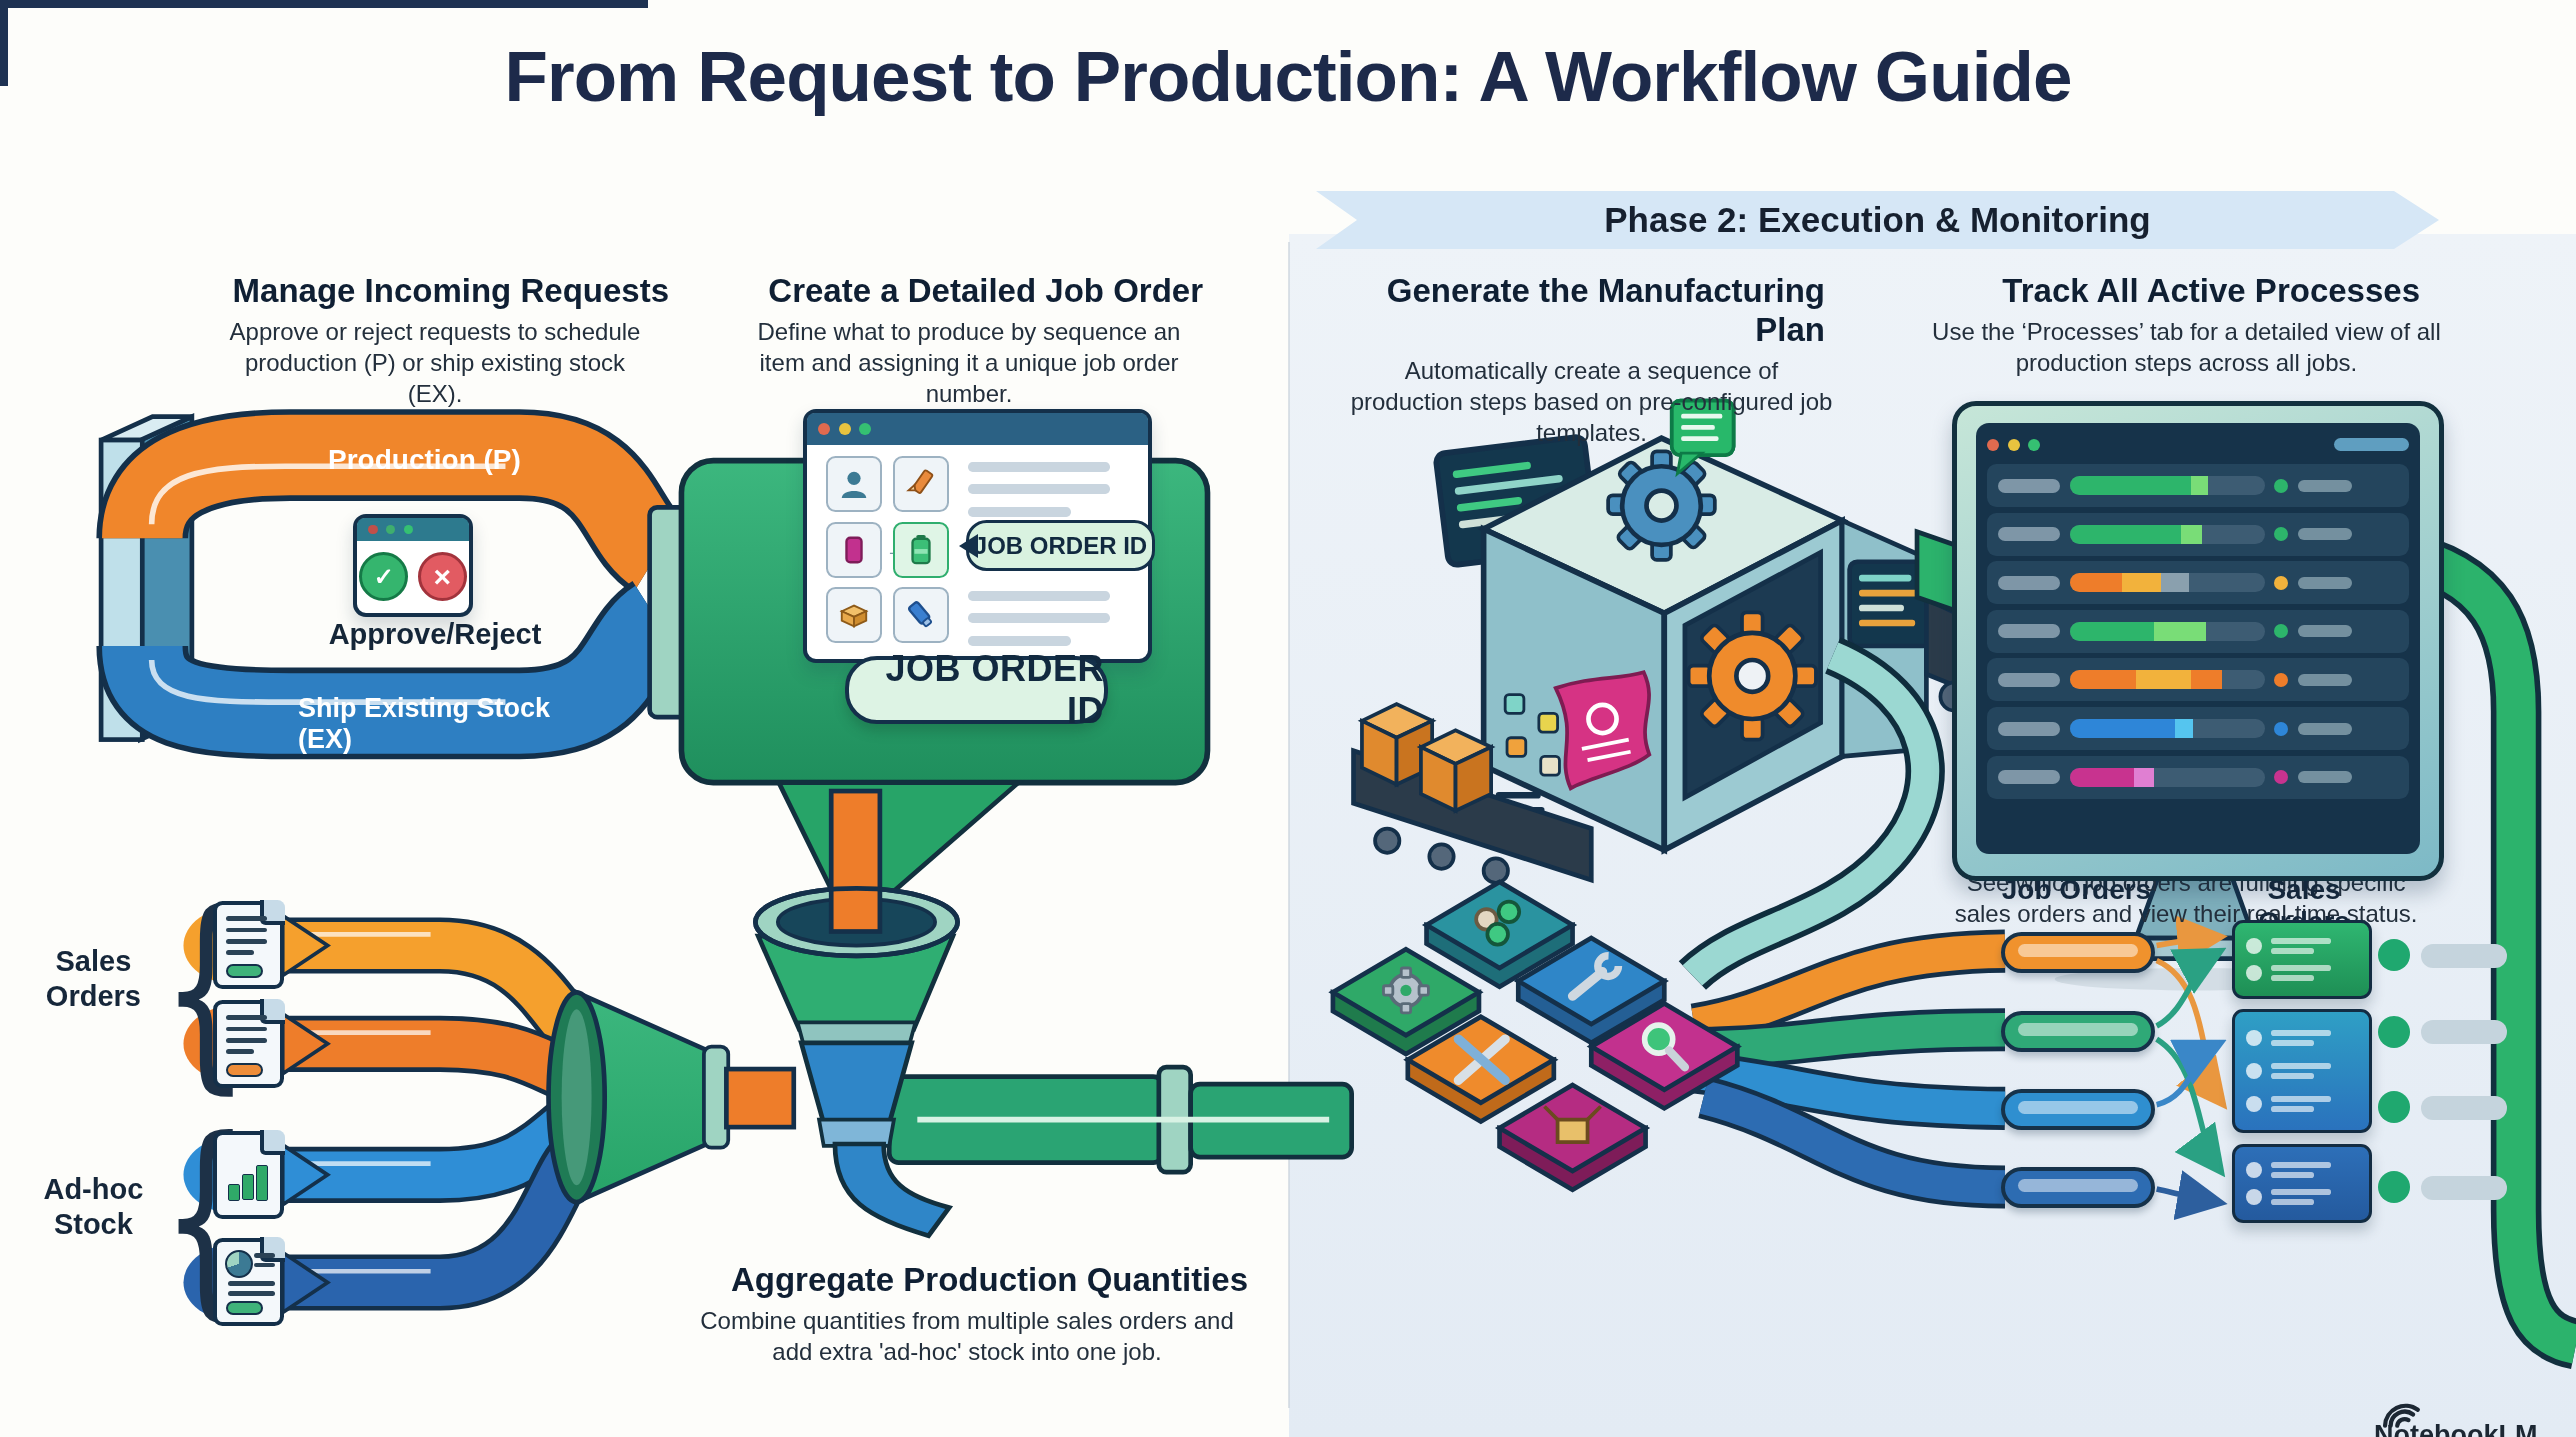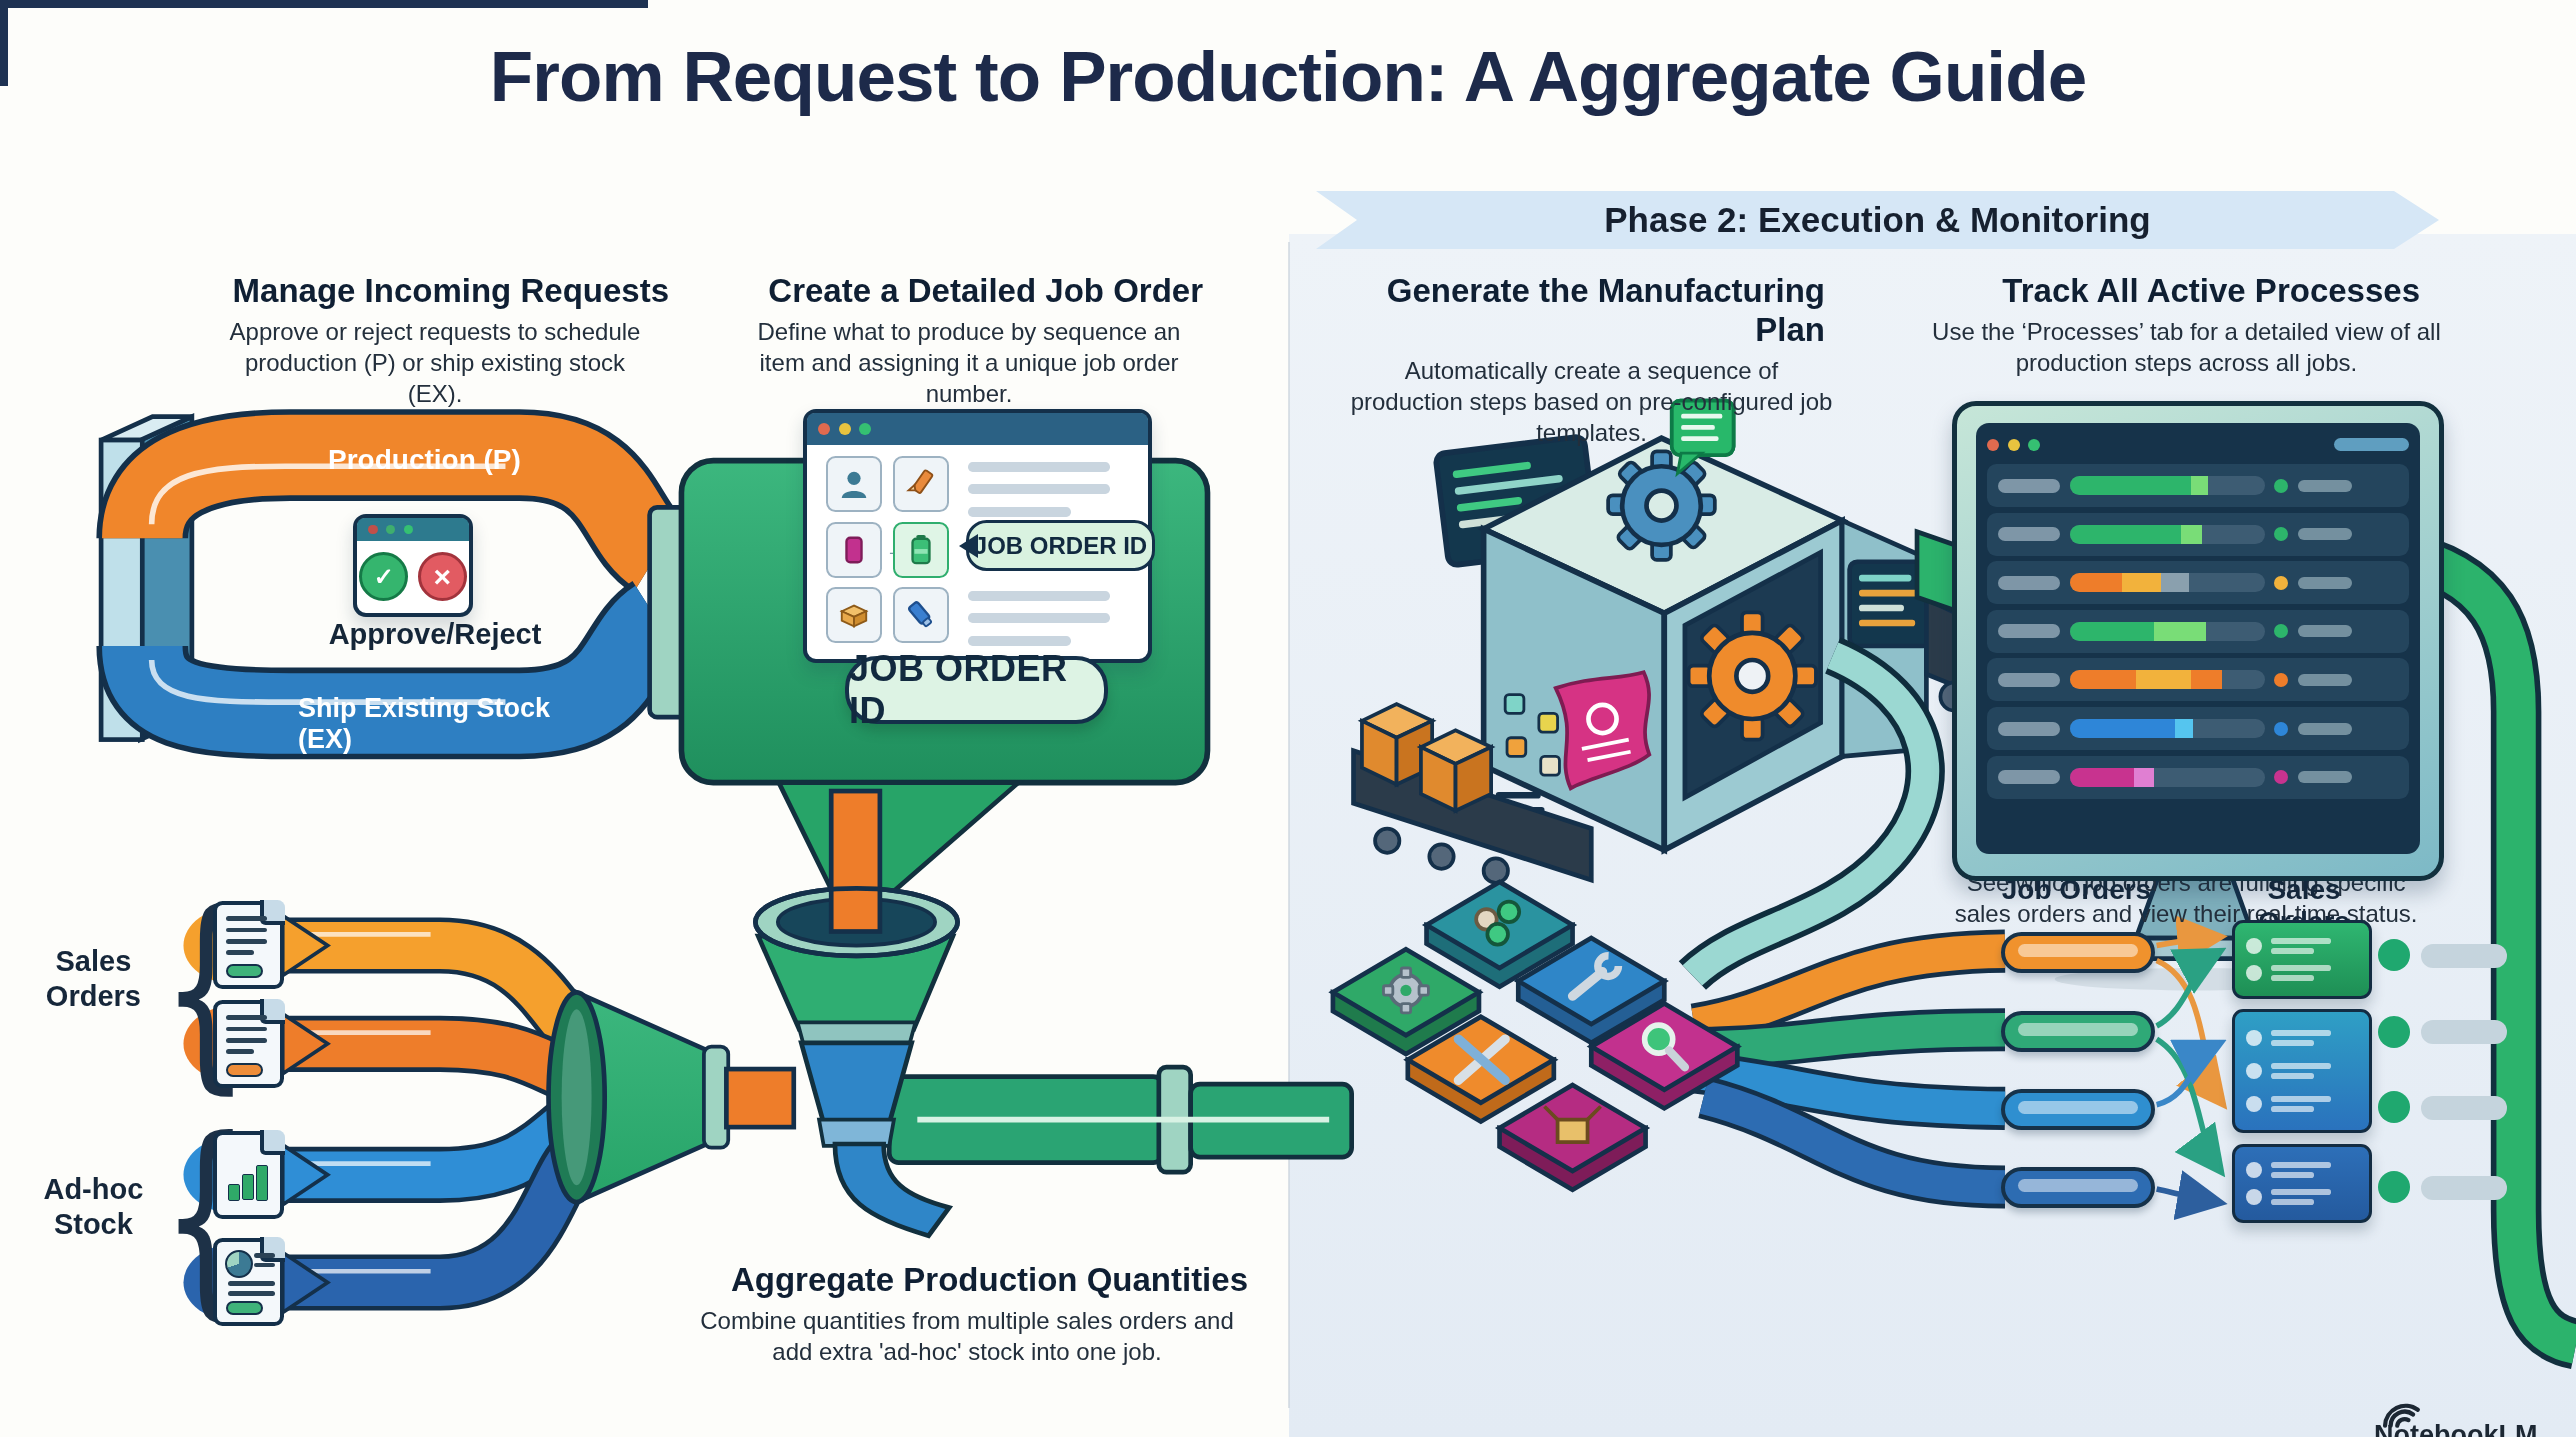--- a/index.html
+++ b/index.html
@@ -9,21 +9,21 @@
   
   #bg-right{position:absolute;left:1289px;top:234px;width:1287px;height:1204px;
             background:linear-gradient(180deg,#eef3f8 0%,#e3ebf4 100%);}
   #divider{position:absolute;left:1288px;top:242px;width:1.9px;height:1166px;background:#c9d3dc;opacity:.65;}
   #top-sliver{position:absolute;left:0;top:0;width:648px;height:8.4px;background:#1e3252;}
   #left-sliver{position:absolute;left:0;top:0;width:7.5px;height:86px;background:#1e3252;}
 
   
   #scene{position:absolute;left:0;top:0;width:2576px;height:1438px;z-index:1;}
 
-  .ov{position:absolute;z-index:2;}
+  .ov{position:absolute;z-index:2;text-align:right;}
 
   #title{left:352px;top:36px;width:1872px;text-align:center;font-size:71px;font-weight:700;
          color:#1d2a4a;letter-spacing:-0.9px;}
 
   .banner{height:58px;line-height:58px;text-align:center;font-size:35px;font-weight:700;color:#16202f;}
   #banner-1{left:97px;top:191px;width:1187px;background:#d9eedd;
             clip-path:polygon(0 0,calc(100% - 45px) 0,100% 50%,calc(100% - 45px) 100%,0 100%);}
   #banner-2{left:1316px;top:191px;width:1123px;background:#d6e7f6;
             clip-path:polygon(0 0,calc(100% - 45px) 0,100% 50%,calc(100% - 45px) 100%,0 100%,41px 50%);}
 
@@ -431,21 +431,21 @@
       <path d="M2304,1270 C2330,1276 2345,1280 2368,1284" stroke="#2d5f9e" marker-end="url(#ah-d)"></path>
     </g>
 
     <g fill="none" stroke="#1c2733" stroke-width="4.5" stroke-linecap="round">
       <path d="M2548,1523 A22,22 0 0 1 2583,1506"></path>
       <path d="M2554,1523 A15,15 0 0 1 2578,1511"></path>
       <path d="M2561,1523 A8,8 0 0 1 2573,1517"></path>
     </g>
   </svg>
 
-  <div class="ov" id="title">From Request to Production: A Aggregate Guide</div>
+  <div class="ov" id="title">From Request to Production: A Workflow Guide</div>
 
   <div class="ov banner" id="banner-2">
     <span>Phase 2: Execution &amp; Monitoring</span>
   </div>
 
   <div class="ov sec" id="sec-manage">
     <h2>Manage Incoming Requests</h2>
     <div class="sub">Approve or reject requests to schedule production (P) or ship existing stock (EX).</div>
   </div>
   <div class="ov sec" id="sec-create">

